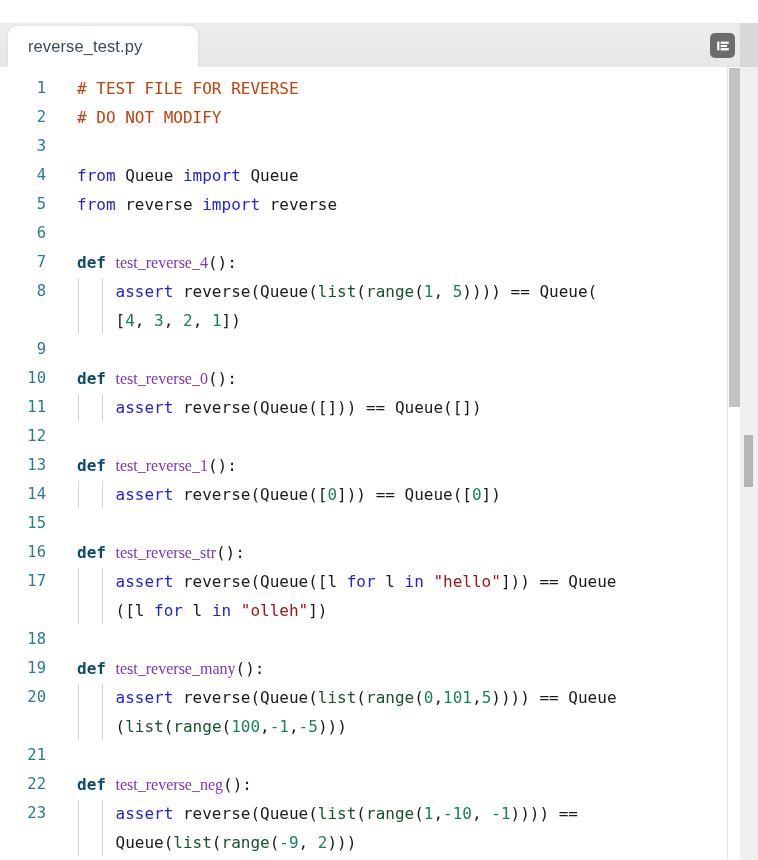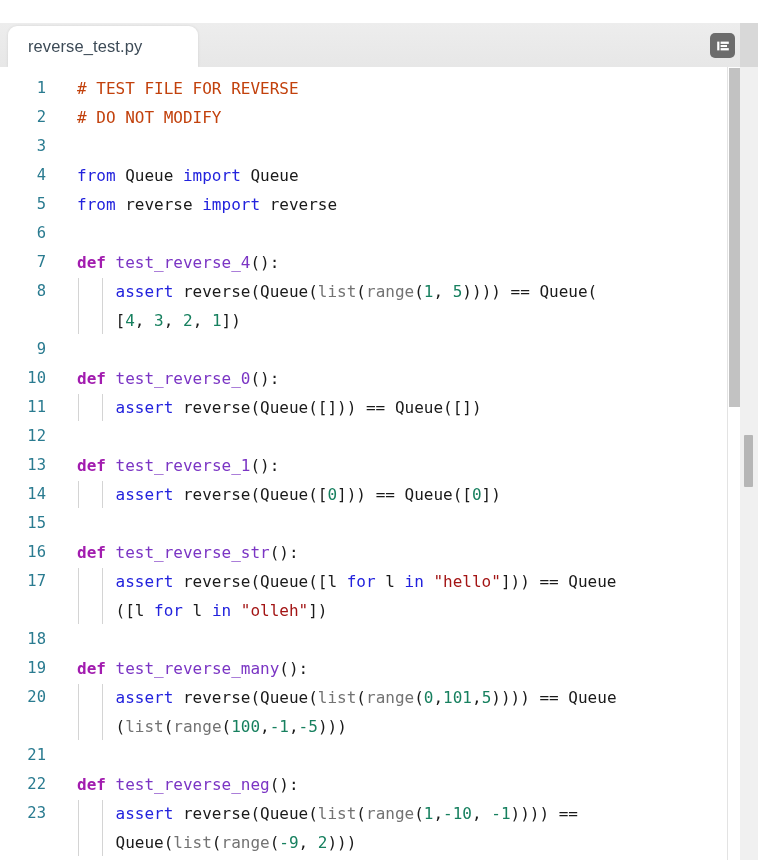--- a/index.html
+++ b/index.html
@@ -122,23 +122,23 @@
     bottom: 1px;
     width: 1px;
     background: #d4d4d4;
   }
   .g1 { left: 22px; }
   .g2 { left: 46px; }
 
   
   .tok-comment { color: #c2410c; }
   .tok-kw      { color: #2222dd; font-weight: normal; }
-  .tok-def     { color: #a21caf; font-weight: bold; }
-  .tok-fn      { color: #7b35c4; }
-  .tok-builtin { color: #737373; }
+  .tok-def     { color: #0c4a6e; font-weight: bold; }
+  .tok-fn      { color: #7b35c4; font-family: Liberation Serif, serif; }
+  .tok-builtin { color: #14532d; }
   .tok-num     { color: #17805f; }
   .tok-str     { color: #a31515; }
   .tok-plain   { color: #1a1a1a; }
 
   
   .inner-scroll-track {
     position: absolute;
     top: 44px;
     right: 18px;
     width: 13px;

